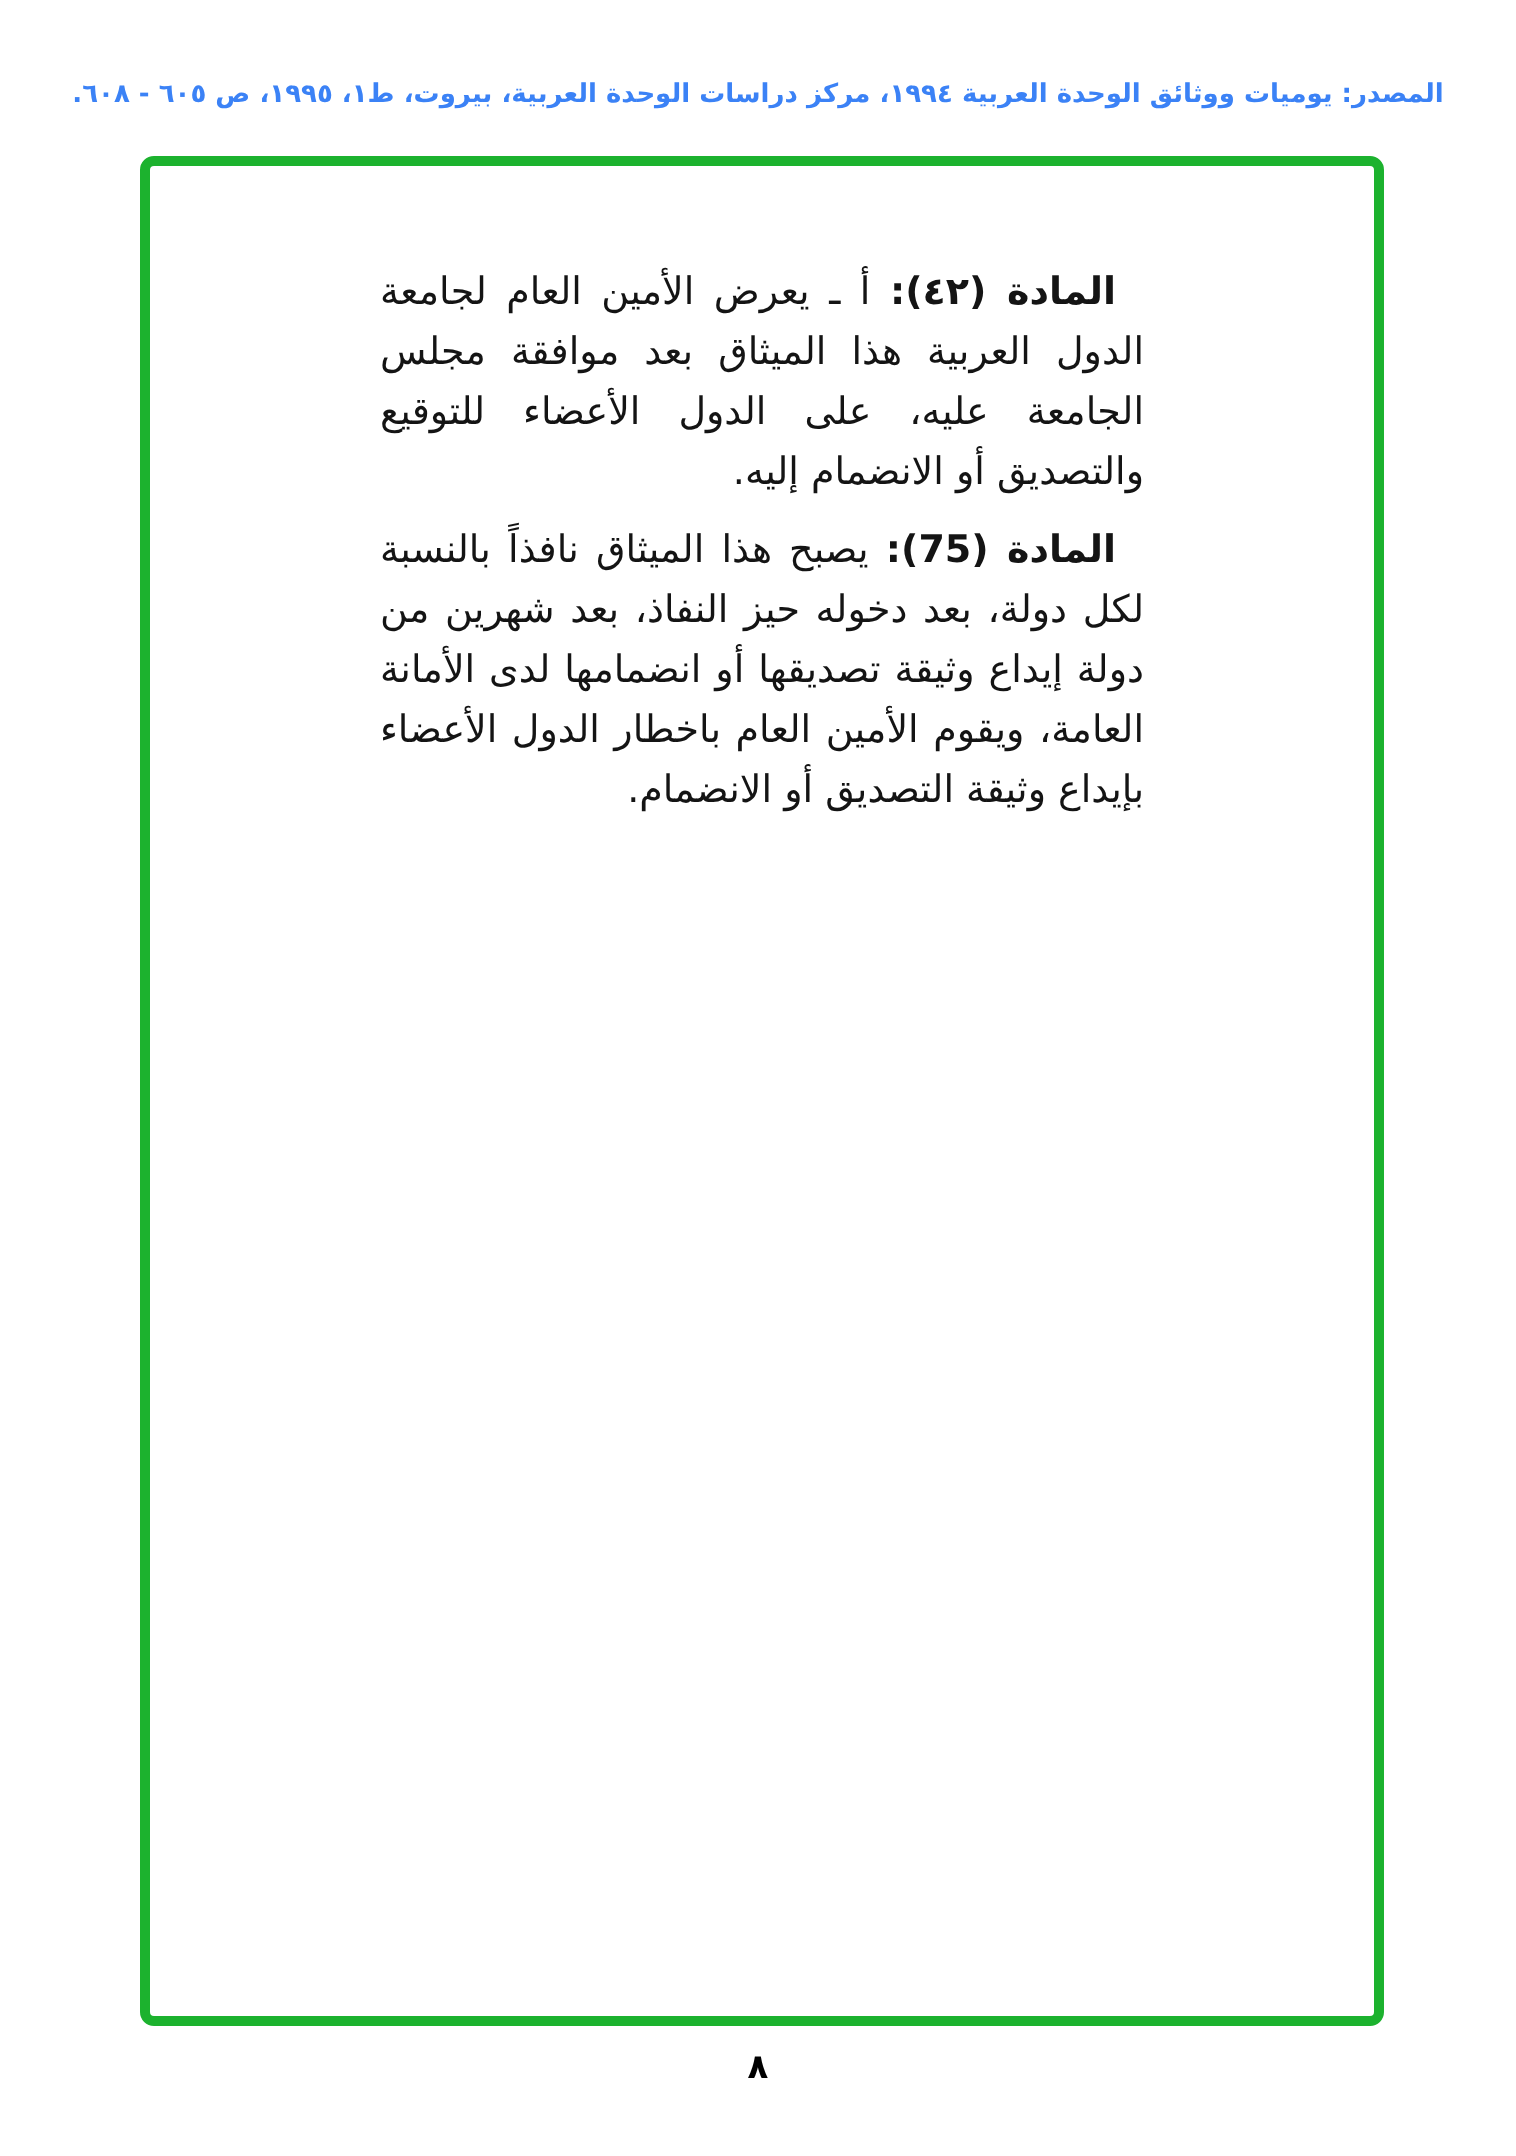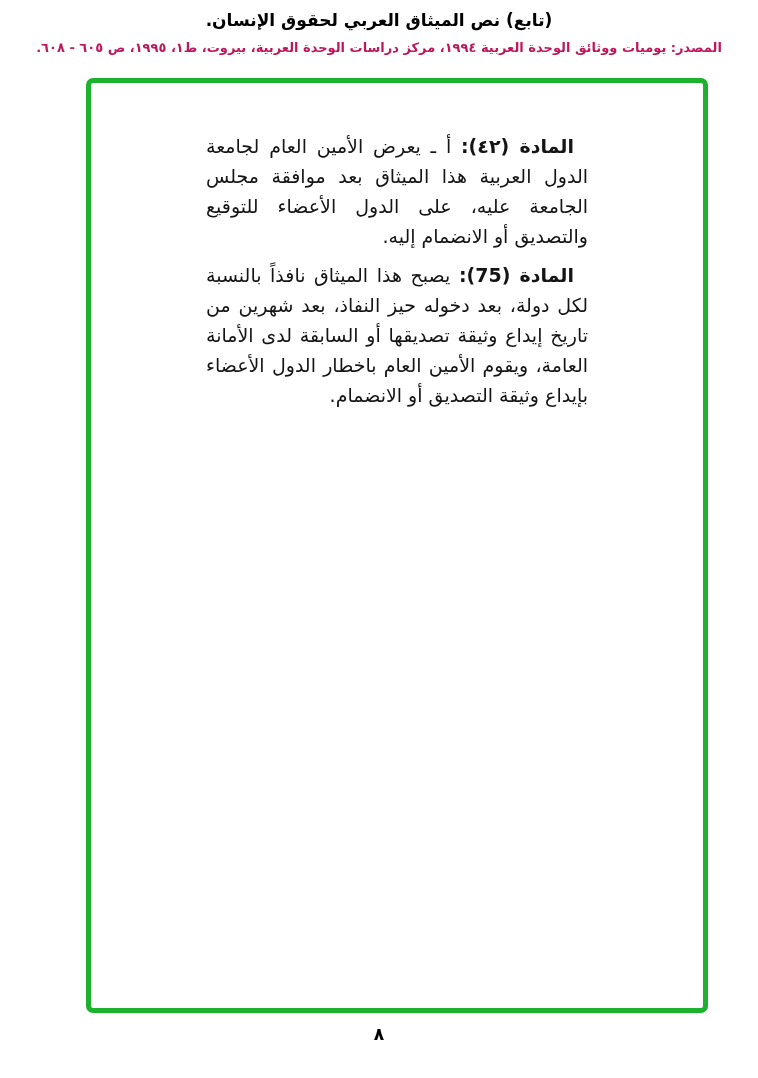--- a/index.html
+++ b/index.html
@@ -30,27 +30,27 @@
     color: #000000;
   }
   .doc-source {
     position: absolute;
     top: 40px;
     right: 10px;
     left: 10px;
     text-align: center;
     font-weight: bold;
     font-size: 13px;
-    color: #be185d;
+    color: #3b82f6;
     white-space: nowrap;
   }
   .content-frame {
     position: absolute;
     top: 78px;
-    right: 50px;
+    right: 66px;
     width: 622px;
     height: 935px;
     border: 5px solid #1cb22e;
     border-radius: 7px;
     background: #ffffff;
   }
   .text-column {
     width: 382px;
     margin: 48px auto 0 auto;
     direction: rtl;
@@ -75,30 +75,29 @@
     font-size: 17px;
     font-weight: bold;
     color: #000000;
   }
 </style>
 </head>
 <body>
 
 <div class="page">
 
-  <div class="doc-title">(تابع) نص الميثاق العربي لحقوق الإنسان.</div>
 
   <div class="doc-source">المصدر: يوميات ووثائق الوحدة العربية ١٩٩٤، مركز دراسات الوحدة العربية، بيروت، ط١، ١٩٩٥، ص ٦٠٥ - ٦٠٨.</div>
 
   <div class="content-frame">
     <div class="text-column">
 
       <p class="para"><span class="lead">المادة (٤٢):</span><span> أ ـ يعرض الأمين العام لجامعة الدول العربية هذا الميثاق بعد موافقة مجلس الجامعة عليه، على الدول الأعضاء للتوقيع والتصديق أو الانضمام إليه.</span></p>
 
 
-      <p class="para"><span class="lead">المادة (75):</span><span> يصبح هذا الميثاق نافذاً بالنسبة لكل دولة، بعد دخوله حيز النفاذ، بعد شهرين من تاريخ إيداع وثيقة تصديقها أو السابقة لدى الأمانة العامة، ويقوم الأمين العام باخطار الدول الأعضاء بإيداع وثيقة التصديق أو الانضمام.</span></p>
+      <p class="para"><span class="lead">المادة (75):</span><span> يصبح هذا الميثاق نافذاً بالنسبة لكل دولة، بعد دخوله حيز النفاذ، بعد شهرين من دولة إيداع وثيقة تصديقها أو انضمامها لدى الأمانة العامة، ويقوم الأمين العام باخطار الدول الأعضاء بإيداع وثيقة التصديق أو الانضمام.</span></p>
 
     </div>
   </div>
 
   <div class="page-number">٨</div>
 
 </div>
 
 </body></html>

